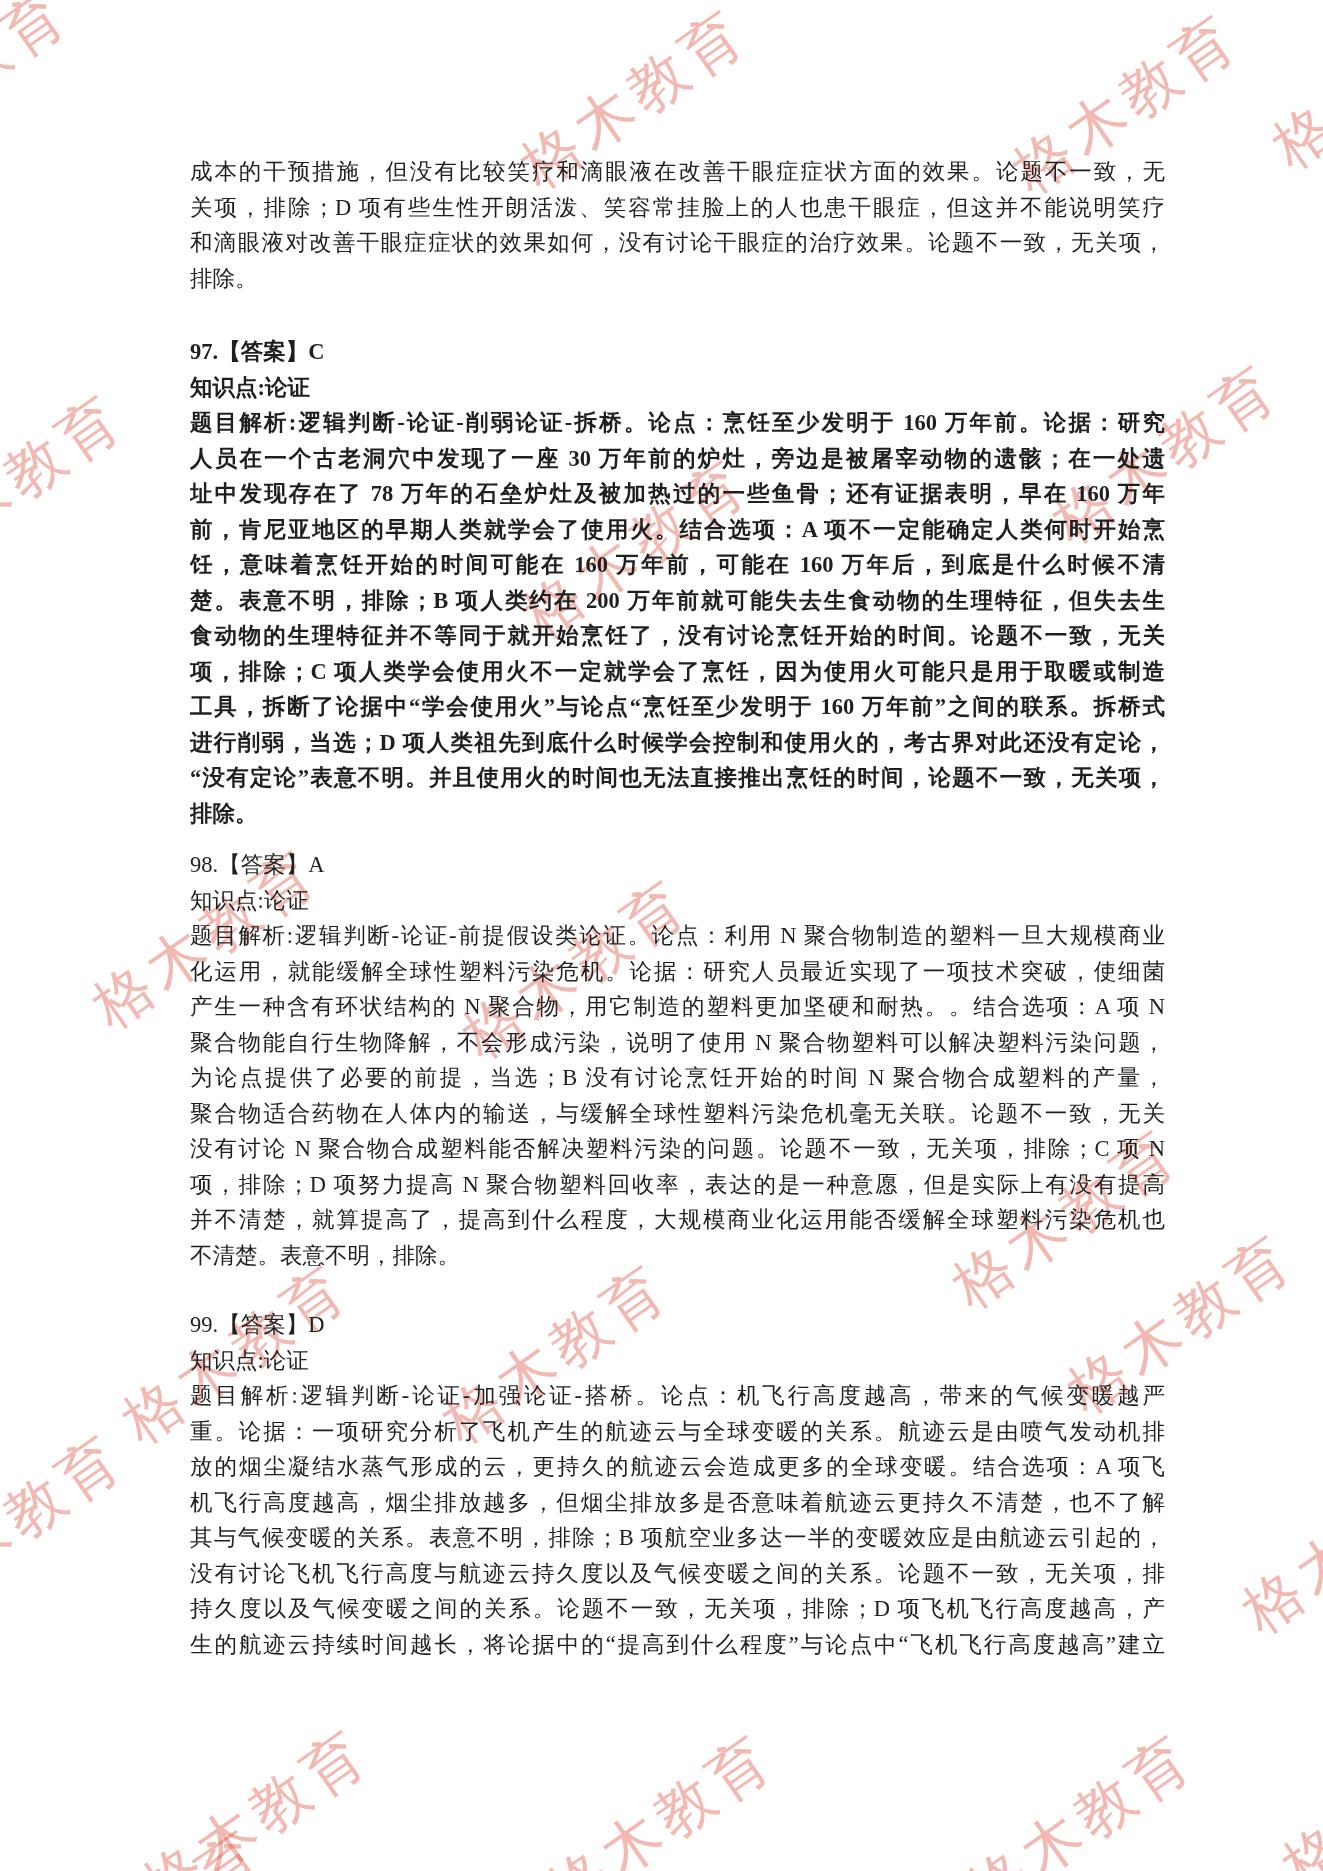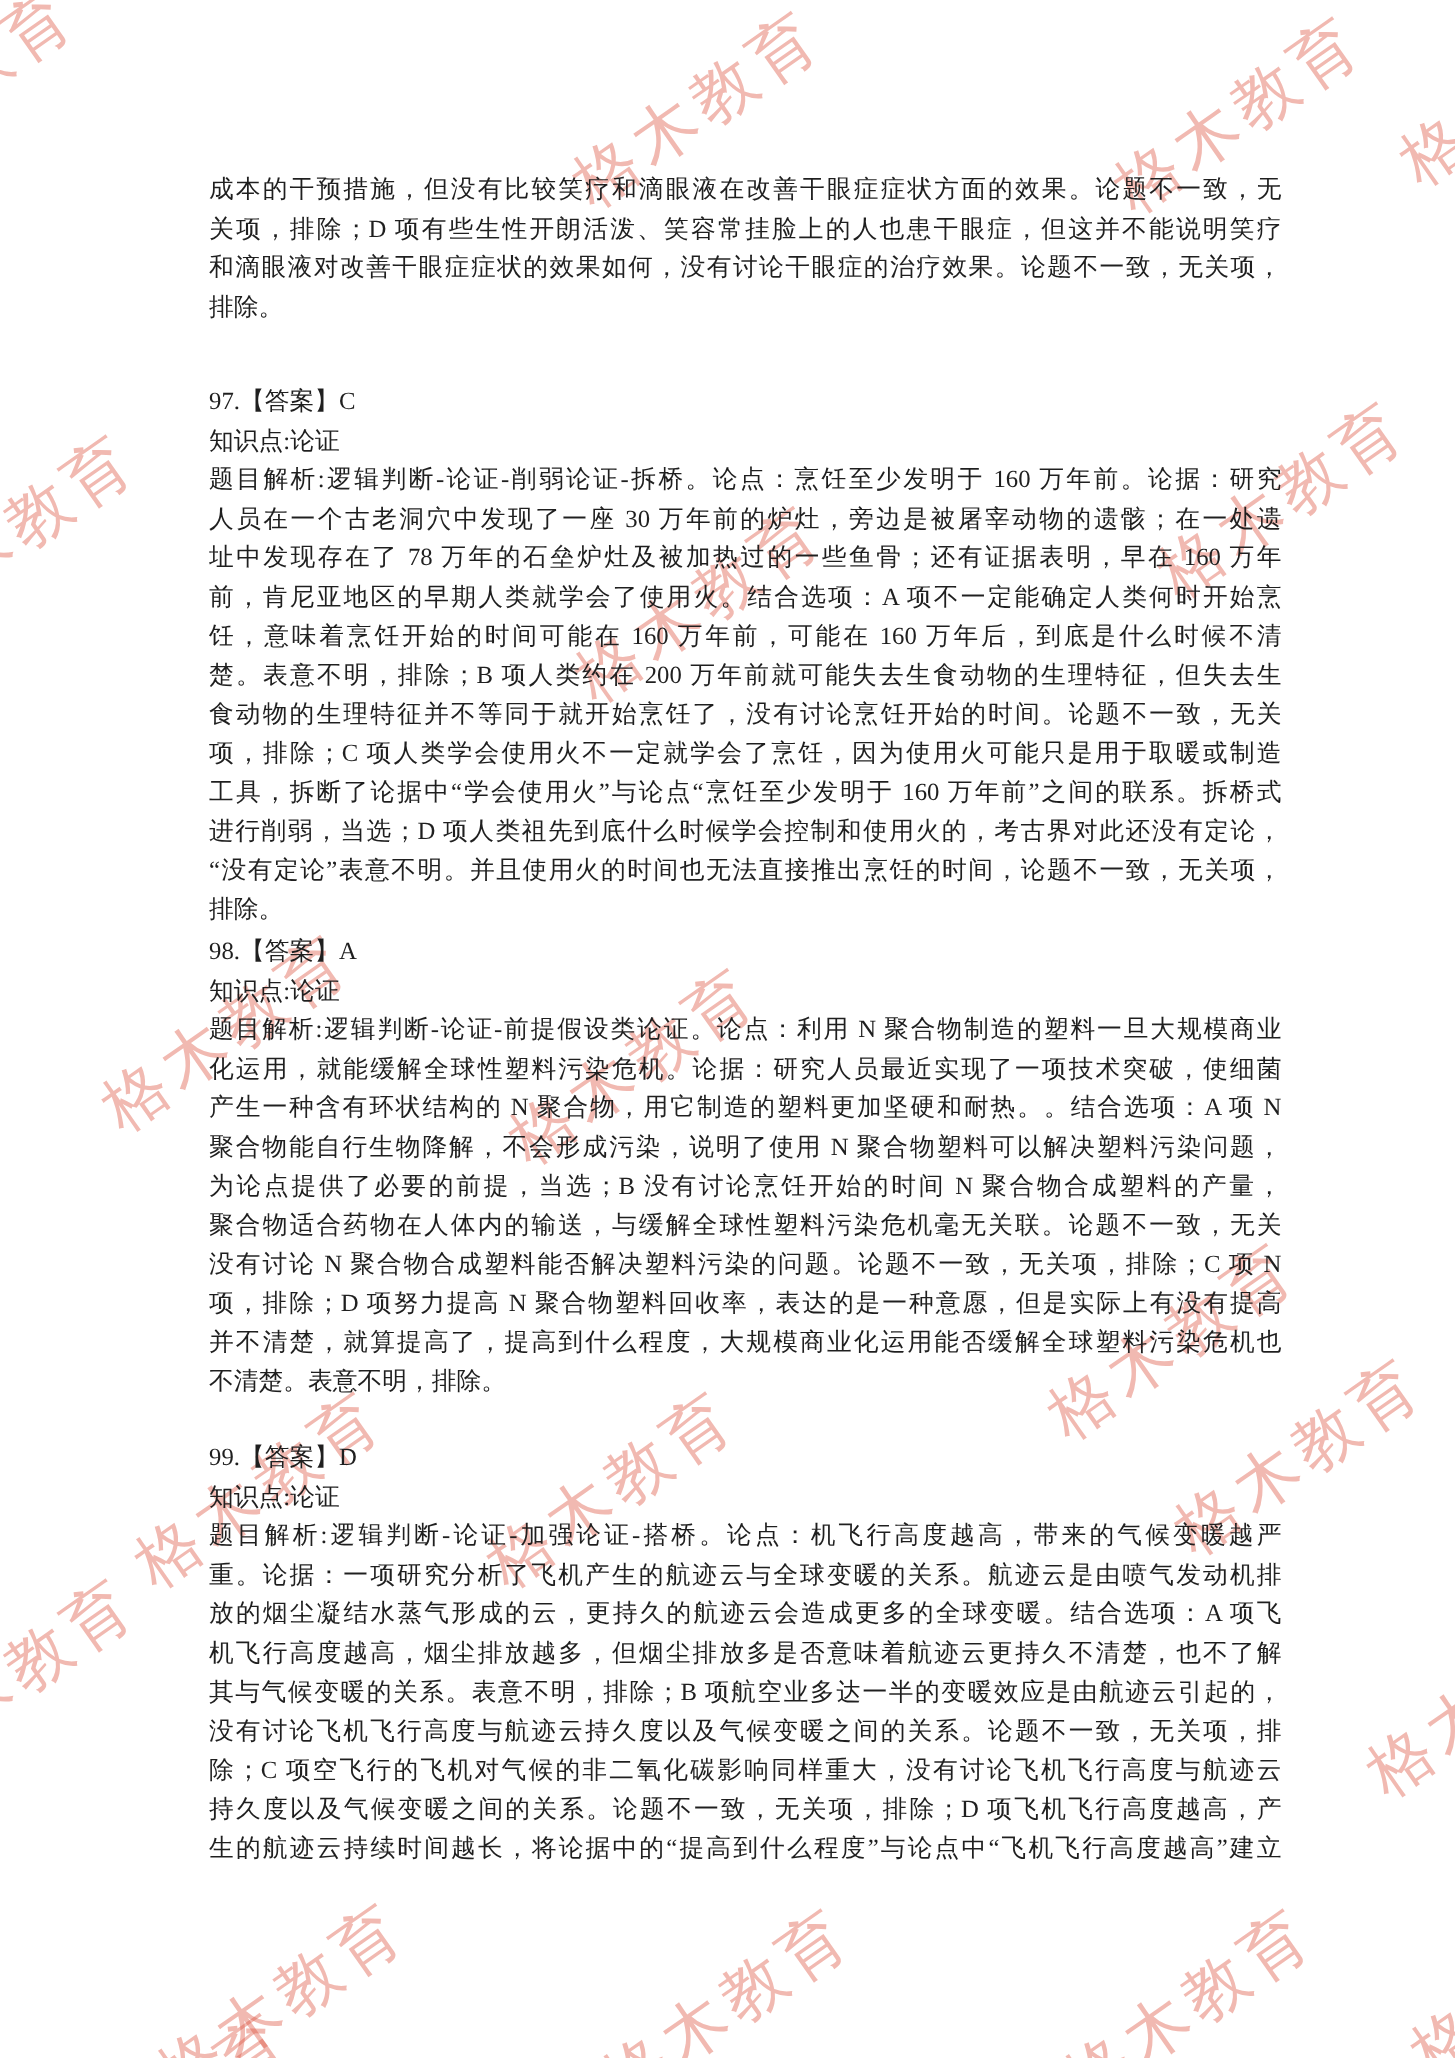--- a/index.html
+++ b/index.html
@@ -68,21 +68,21 @@
       <span class="wm" style="left: 45px; top: 1955px; color: rgba(219, 80, 60, 0.4);">格木教育</span>
       <span class="wm" style="left: 1290px; top: 1835px; color: rgba(219, 80, 60, 0.4);">格木教育</span>
     </div>
   <div class="content" id="content">
       <div class="section" style="top: 154px;">
         <div class="line">成本的干预措施，但没有比较笑疗和滴眼液在改善干眼症症状方面的效果。论题不一致，无</div>
         <div class="line">关项，排除；D 项有些生性开朗活泼、笑容常挂脸上的人也患干眼症，但这并不能说明笑疗</div>
         <div class="line">和滴眼液对改善干眼症症状的效果如何，没有讨论干眼症的治疗效果。论题不一致，无关项，</div>
         <div class="line endline">排除。</div>
       </div>
-      <div class="section" style="top: 347px;">
+      <div class="section" style="top: 334px; font-weight: bold;">
         <div class="hline"><span>97.</span><span>【答案】</span><span>C</span></div>
         <div class="hline"><span>知识点:</span><span>论证</span></div>
         <div class="line">题目解析:逻辑判断-论证-削弱论证-拆桥。论点：烹饪至少发明于 160 万年前。论据：研究</div>
         <div class="line">人员在一个古老洞穴中发现了一座 30 万年前的炉灶，旁边是被屠宰动物的遗骸；在一处遗</div>
         <div class="line">址中发现存在了 78 万年的石垒炉灶及被加热过的一些鱼骨；还有证据表明，早在 160 万年</div>
         <div class="line">前，肯尼亚地区的早期人类就学会了使用火。结合选项：A 项不一定能确定人类何时开始烹</div>
         <div class="line">饪，意味着烹饪开始的时间可能在 160 万年前，可能在 160 万年后，到底是什么时候不清</div>
         <div class="line">楚。表意不明，排除；B 项人类约在 200 万年前就可能失去生食动物的生理特征，但失去生</div>
         <div class="line">食动物的生理特征并不等同于就开始烹饪了，没有讨论烹饪开始的时间。论题不一致，无关</div>
         <div class="line">项，排除；C 项人类学会使用火不一定就学会了烹饪，因为使用火可能只是用于取暖或制造</div>
@@ -107,18 +107,17 @@
       </div>
       <div class="section" style="top: 1307px;">
         <div class="hline"><span>99.</span><span>【答案】</span><span>D</span></div>
         <div class="hline"><span>知识点:</span><span>论证</span></div>
         <div class="line">题目解析:逻辑判断-论证-加强论证-搭桥。论点：机飞行高度越高，带来的气候变暖越严</div>
         <div class="line">重。论据：一项研究分析了飞机产生的航迹云与全球变暖的关系。航迹云是由喷气发动机排</div>
         <div class="line">放的烟尘凝结水蒸气形成的云，更持久的航迹云会造成更多的全球变暖。结合选项：A 项飞</div>
         <div class="line">机飞行高度越高，烟尘排放越多，但烟尘排放多是否意味着航迹云更持久不清楚，也不了解</div>
         <div class="line">其与气候变暖的关系。表意不明，排除；B 项航空业多达一半的变暖效应是由航迹云引起的，</div>
         <div class="line">没有讨论飞机飞行高度与航迹云持久度以及气候变暖之间的关系。论题不一致，无关项，排</div>
-        <div class="line">除；C 项空飞行的飞机对气候的非二氧化碳影响同样重大，没有讨论飞机飞行高度与航迹云</div>
         <div class="line">持久度以及气候变暖之间的关系。论题不一致，无关项，排除；D 项飞机飞行高度越高，产</div>
         <div class="line">生的航迹云持续时间越长，将论据中的“提高到什么程度”与论点中“飞机飞行高度越高”建立</div>
       </div>
     </div>
 </div>
 
 </body></html>

